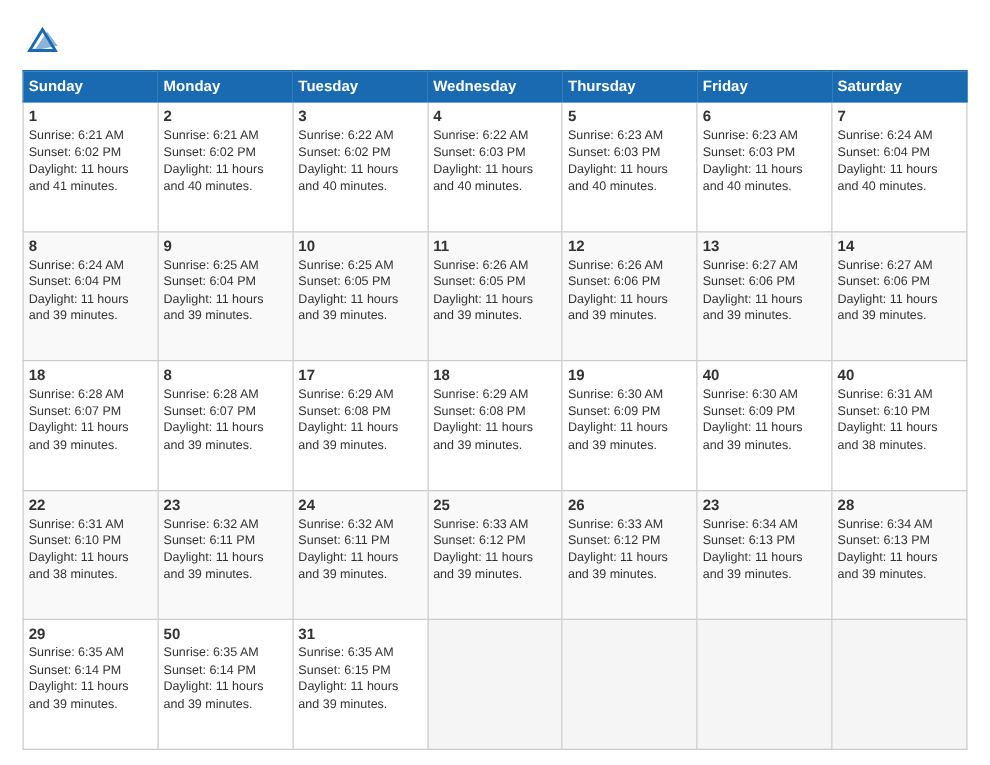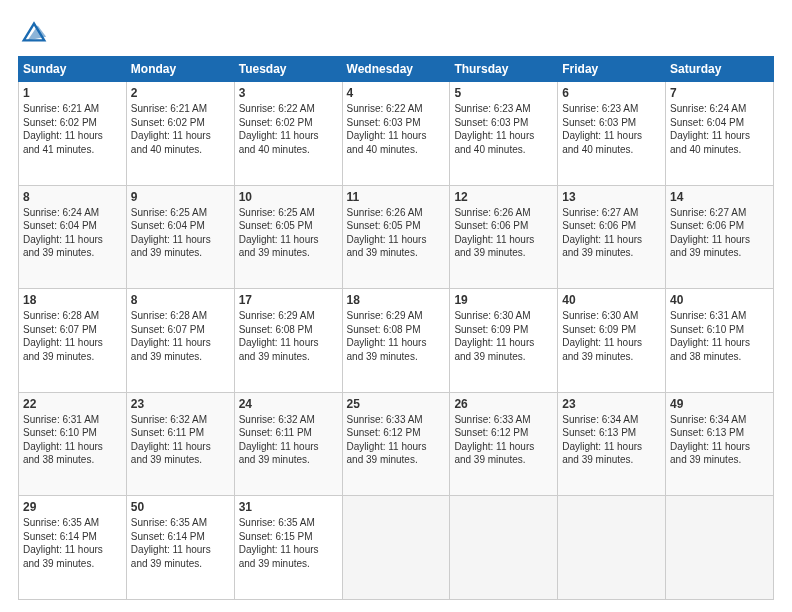--- a/index.html
+++ b/index.html
@@ -153,21 +153,21 @@
           <td><span class="day-num">40</span><span class="cell-text">Sunrise: 6:30 AM<br>Sunset: 6:09 PM<br>Daylight: 11 hours and 39 minutes.</span></td>
           <td><span class="day-num">40</span><span class="cell-text">Sunrise: 6:31 AM<br>Sunset: 6:10 PM<br>Daylight: 11 hours and 38 minutes.</span></td>
         </tr>
         <tr>
           <td><span class="day-num">22</span><span class="cell-text">Sunrise: 6:31 AM<br>Sunset: 6:10 PM<br>Daylight: 11 hours and 38 minutes.</span></td>
           <td><span class="day-num">23</span><span class="cell-text">Sunrise: 6:32 AM<br>Sunset: 6:11 PM<br>Daylight: 11 hours and 39 minutes.</span></td>
           <td><span class="day-num">24</span><span class="cell-text">Sunrise: 6:32 AM<br>Sunset: 6:11 PM<br>Daylight: 11 hours and 39 minutes.</span></td>
           <td><span class="day-num">25</span><span class="cell-text">Sunrise: 6:33 AM<br>Sunset: 6:12 PM<br>Daylight: 11 hours and 39 minutes.</span></td>
           <td><span class="day-num">26</span><span class="cell-text">Sunrise: 6:33 AM<br>Sunset: 6:12 PM<br>Daylight: 11 hours and 39 minutes.</span></td>
           <td><span class="day-num">23</span><span class="cell-text">Sunrise: 6:34 AM<br>Sunset: 6:13 PM<br>Daylight: 11 hours and 39 minutes.</span></td>
-          <td><span class="day-num">49</span><span class="cell-text">Sunrise: 6:34 AM<br>Sunset: 6:13 PM<br>Daylight: 11 hours and 39 minutes.</span></td>
+          <td><span class="day-num">28</span><span class="cell-text">Sunrise: 6:34 AM<br>Sunset: 6:13 PM<br>Daylight: 11 hours and 39 minutes.</span></td>
         </tr>
         <tr>
           <td><span class="day-num">29</span><span class="cell-text">Sunrise: 6:35 AM<br>Sunset: 6:14 PM<br>Daylight: 11 hours and 39 minutes.</span></td>
           <td><span class="day-num">50</span><span class="cell-text">Sunrise: 6:35 AM<br>Sunset: 6:14 PM<br>Daylight: 11 hours and 39 minutes.</span></td>
           <td><span class="day-num">31</span><span class="cell-text">Sunrise: 6:35 AM<br>Sunset: 6:15 PM<br>Daylight: 11 hours and 39 minutes.</span></td>
           <td class="empty"></td>
           <td class="empty"></td>
           <td class="empty"></td>
           <td class="empty"></td>
         </tr>

